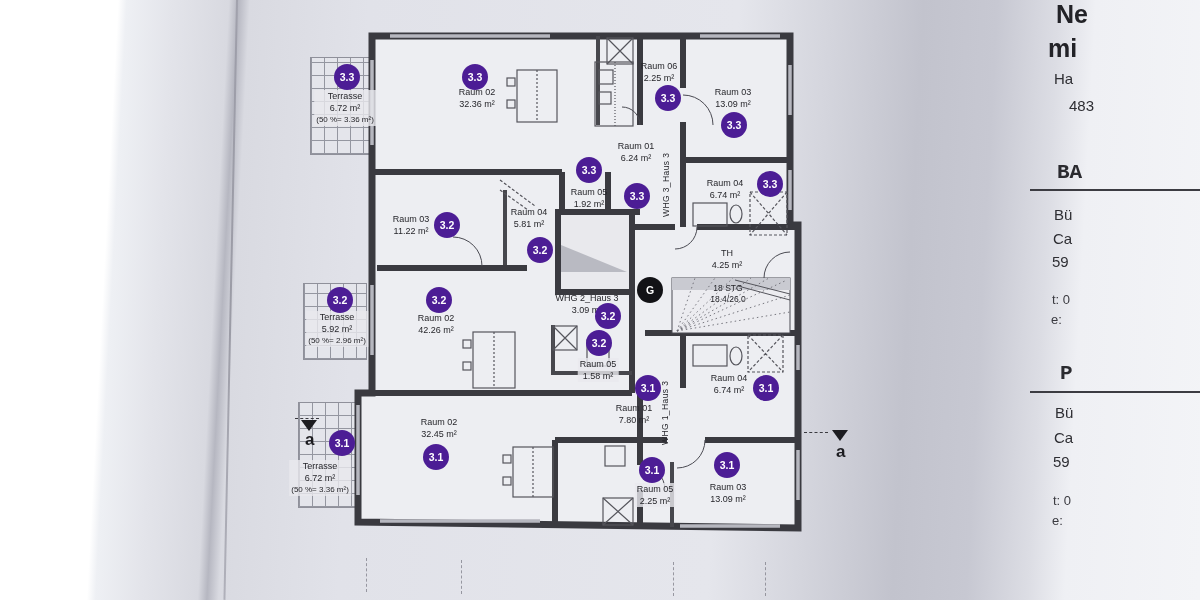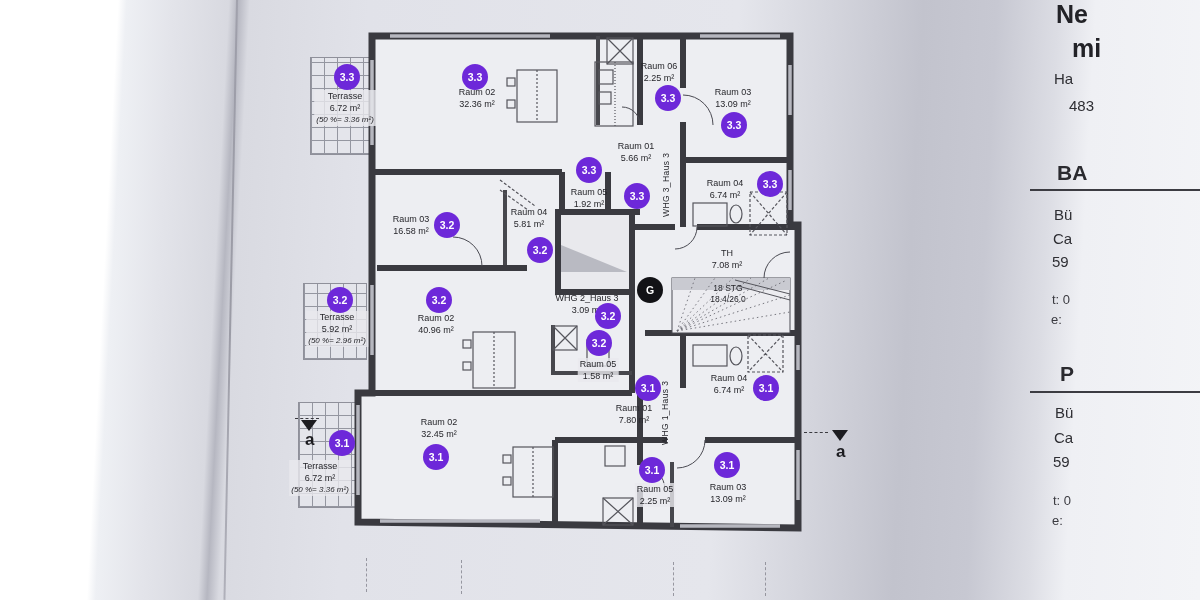--- a/index.html
+++ b/index.html
@@ -25,39 +25,39 @@
         transform:rotate(1.2deg);transform-origin:top;}
   
   .plan{position:absolute;left:295px;top:20px;width:520px;height:560px;}
   .plansvg{position:absolute;left:0;top:0;}
   .tgrid{position:absolute;background-color:#e4e5eb;border:1px solid #8f909a;
     background-image:
       repeating-linear-gradient(0deg,#9496a0 0 1px,transparent 1px 13px),
       repeating-linear-gradient(90deg,#9496a0 0 1px,transparent 1px 13px);}
   .lbl{position:absolute;transform:translateX(-50%);text-align:center;
        font-size:9px;line-height:12px;color:#26262b;white-space:nowrap;z-index:5;}
-  .lbl .l3{font-size:8px;font-style:italic;}
+  .lbl .l3{font-size:8px;}
   .lbl.bgd{background:rgba(232,233,238,.8);padding:0 2px;}
   .vlbl{position:absolute;writing-mode:vertical-rl;transform:rotate(180deg);
         font-size:8.5px;letter-spacing:.4px;color:#26262b;z-index:5;}
-  .badge{position:absolute;width:26px;height:26px;border-radius:50%;background:#6d28d9;
+  .badge{position:absolute;width:26px;height:26px;border-radius:50%;background:#4c1d95;
          color:#fff;font-weight:bold;font-size:10.5px;display:flex;align-items:center;
          justify-content:center;z-index:6;}
   .badge.g{background:#121216;}
   .amark{position:absolute;z-index:6;color:#1c1c20;}
   .amark .dash{position:absolute;border-top:1.5px dashed #3a3a40;width:24px;}
   .amark .tri{position:absolute;width:0;height:0;border-left:8px solid transparent;
               border-right:8px solid transparent;border-top:11px solid #1c1c20;}
   .amark .ltr{position:absolute;font-size:17px;font-weight:bold;}
   .tick{position:absolute;width:0;height:34px;border-left:1.5px dashed #84848e;opacity:.8;}
   
   .tblock{position:absolute;left:1040px;top:0;width:160px;height:600px;color:#2e2e33;}
   .tblock>div{position:absolute;white-space:nowrap;}
   .tb-h1{font-size:25px;font-weight:bold;color:#222227;}
-  .tb-h2{font-size:21px;font-weight:600;color:#2a2a2f;}
+  .tb-h2{font-size:21px;font-weight:600;color:#2a2a2f;font-family:Liberation Mono, monospace;}
   .tb-t{font-size:15px;}
   .tb-s{font-size:13px;color:#3a3a40;}
   .tb-rule{position:absolute;left:-10px;right:0;height:2px;background:#3c3c42;}
 </style>
 </head>
 <body>
 
 <div class="scene">
   <div class="paper"></div>
   <div class="fold"></div>
@@ -176,45 +176,45 @@
     <div class="lbl" style="left:364px;top:40px">
       <div>Raum 06</div>
         <div>2.25 m²</div>
       </div>
     <div class="lbl" style="left:438px;top:66px">
       <div>Raum 03</div>
         <div>13.09 m²</div>
       </div>
     <div class="lbl" style="left:341px;top:120px">
       <div>Raum 01</div>
-        <div>5.66 m²</div>
+        <div>6.24 m²</div>
       </div>
     <div class="lbl" style="left:294px;top:166px">
       <div>Raum 05</div>
         <div>1.92 m²</div>
       </div>
     <div class="lbl" style="left:430px;top:157px">
       <div>Raum 04</div>
         <div>6.74 m²</div>
       </div>
     <div class="lbl" style="left:116px;top:193px">
       <div>Raum 03</div>
-        <div>16.58 m²</div>
+        <div>11.22 m²</div>
       </div>
     <div class="lbl" style="left:234px;top:186px">
       <div>Raum 04</div>
         <div>5.81 m²</div>
       </div>
     <div class="lbl" style="left:141px;top:292px">
       <div>Raum 02</div>
-        <div>40.96 m²</div>
+        <div>42.26 m²</div>
       </div>
     <div class="lbl" style="left:432px;top:227px">
       <div>TH</div>
-        <div>7.08 m²</div>
+        <div>4.25 m²</div>
       </div>
     <div class="lbl bgd" style="left:303px;top:338px">
       <div>Raum 05</div>
         <div>1.58 m²</div>
       </div>
     <div class="lbl" style="left:339px;top:382px">
       <div>Raum 01</div>
         <div>7.80 m²</div>
       </div>
     <div class="lbl" style="left:434px;top:352px">
@@ -283,21 +283,21 @@
     <div class="ltr" style="left:32px;top:16px">a</div>
   </div>
 
   <div class="tick" style="left:366px;top:558px"></div>
   <div class="tick" style="left:461px;top:560px"></div>
   <div class="tick" style="left:673px;top:562px"></div>
   <div class="tick" style="left:765px;top:562px"></div>
 
   <div class="tblock">
     <div class="tb-h1" style="left:16px;top:0">Ne</div>
-    <div class="tb-h1" style="left:32px;top:34px">mi</div>
+    <div class="tb-h1" style="left:8px;top:34px">mi</div>
     <div class="tb-t" style="left:14px;top:70px">Ha</div>
     <div class="tb-t" style="left:29px;top:97px">483</div>
 
     <div class="tb-h2" style="left:17px;top:161px">BA</div>
     <div class="tb-rule" style="top:189px"></div>
     <div class="tb-t" style="left:14px;top:206px">Bü</div>
     <div class="tb-t" style="left:13px;top:230px">Ca</div>
     <div class="tb-t" style="left:12px;top:253px">59</div>
     <div class="tb-s" style="left:12px;top:292px">t: 0</div>
     <div class="tb-s" style="left:11px;top:312px">e:</div>

